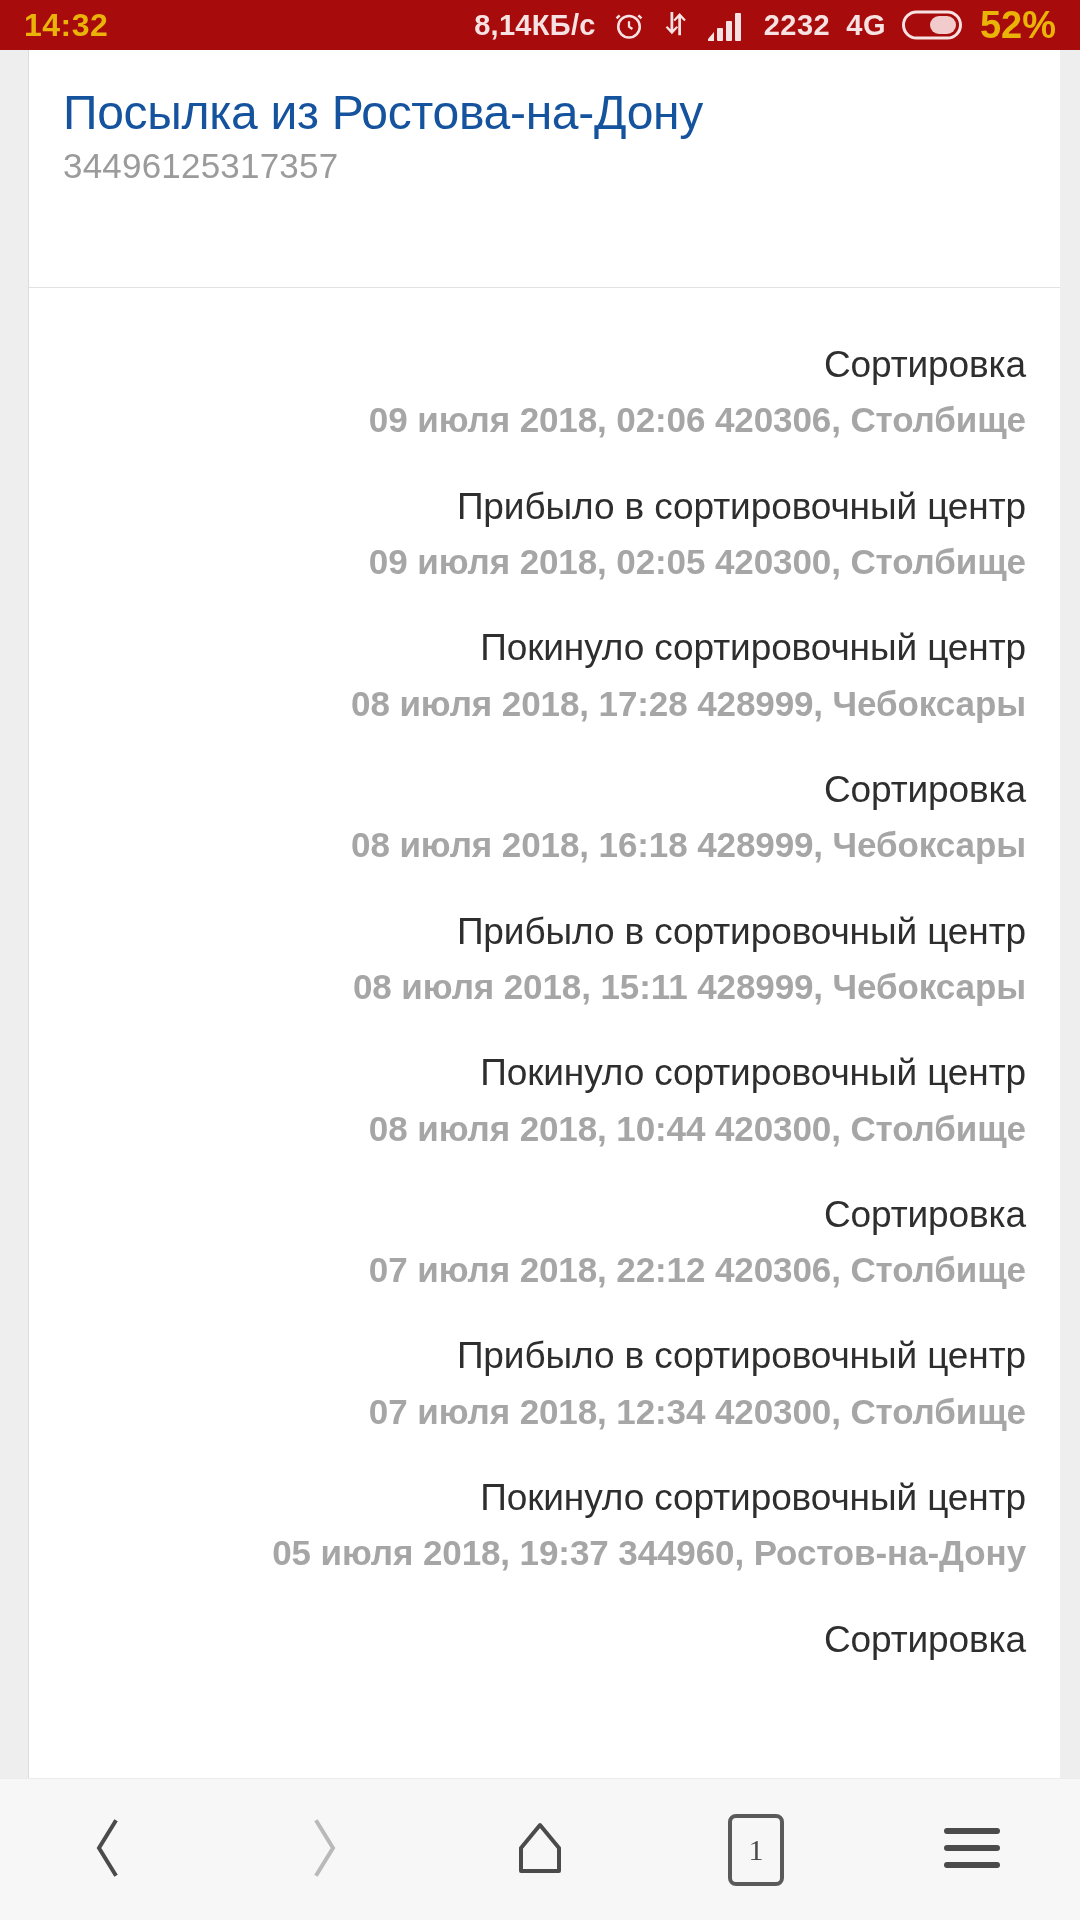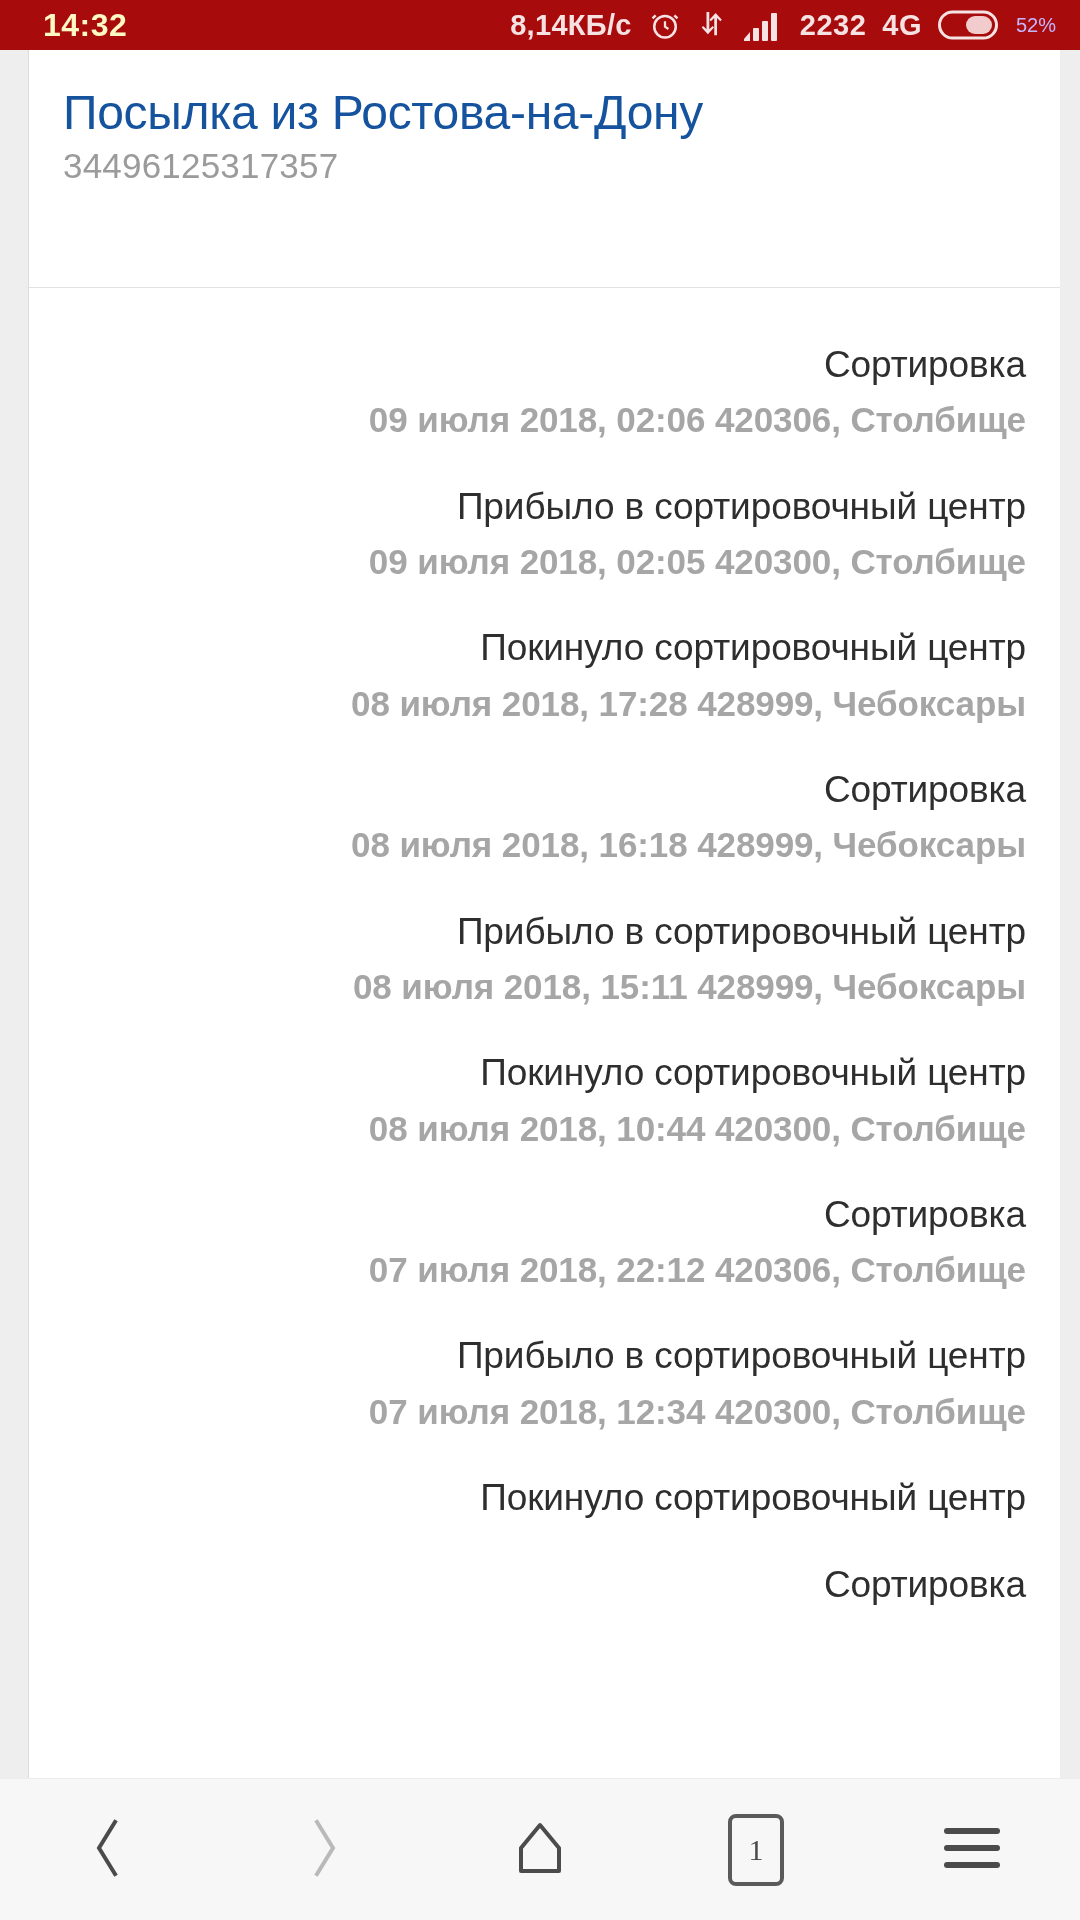--- a/index.html
+++ b/index.html
@@ -11,26 +11,26 @@
   }
   #root{ position:relative; width:1080px; height:1920px; }
 
   
   .statusbar{
     position:absolute; top:0; left:0; width:1080px; height:50px;
     background:#a80b0b; color:#f3d6d6;
     display:flex; align-items:center; justify-content:space-between;
     padding:0 24px;
   }
-  .sb-clock{ font-size:32px; font-weight:700; letter-spacing:.5px; color:#fef9c3;margin-left:19px;}
+  .sb-clock{ font-size:32px; font-weight:700; letter-spacing:.5px; color:#eab308;}
   .sb-right{ display:flex; align-items:center; gap:16px;text-align:right; }
   .sb-speed{ font-size:29px; font-weight:700; color:#f6e2e2; letter-spacing:.3px;}
   .sb-text{ font-size:29px; font-weight:700; color:#f6e2e2; letter-spacing:.5px;}
   .sb-ico{ display:flex; align-items:center; }
-  .sb-pct{ font-size:20px; font-weight:400; color:#c4b5fd; }
+  .sb-pct{ font-size:38px; font-weight:700; color:#eab308; }
 
   
   .viewport{
     position:absolute; top:50px; left:0; width:1080px; height:1728px;
     background:#eeeeee; overflow:hidden;
   }
   .card{
     position:absolute; top:0; left:28px; width:1032px; min-height:1728px;
     background:#ffffff;
     border-left:1px solid #dcdcdc;
@@ -172,20 +172,21 @@
         <div class="event">
           <div class="ev-title">Сортировка</div>
           <div class="ev-meta">07 июля 2018, 22:12 420306, Столбище</div>
         </div>
         <div class="event">
           <div class="ev-title">Прибыло в сортировочный центр</div>
           <div class="ev-meta">07 июля 2018, 12:34 420300, Столбище</div>
         </div>
         <div class="event">
           <div class="ev-title">Покинуло сортировочный центр</div>
+          <div class="ev-meta">05 июля 2018, 19:37 344960, Ростов-на-Дону</div>
         </div>
         <div class="event">
           <div class="ev-title">Сортировка</div>
         </div>
       </div>
 
     </div>
     <div class="page-edge"></div>
   </div>
 

